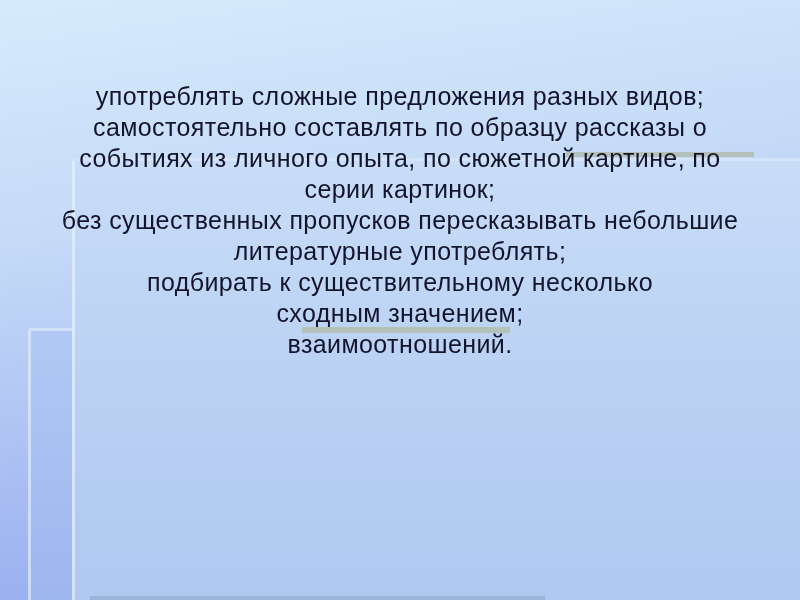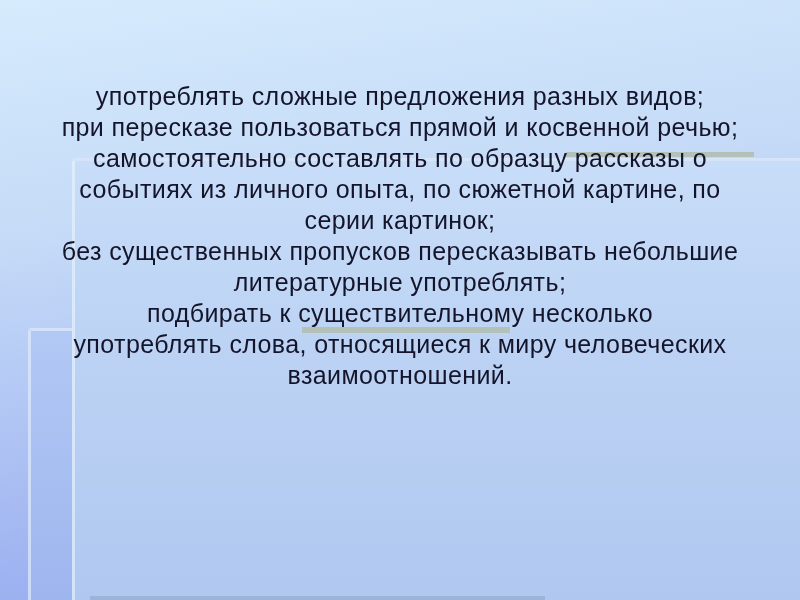--- a/index.html
+++ b/index.html
@@ -92,24 +92,23 @@
 
   <div class="panel-middle"></div>
   <div class="panel-inner"></div>
 
   <div class="dash dash1"></div>
   <div class="dash dash2"></div>
   <div class="bottom-line"></div>
 
   <div class="textblock">
     <div class="line">употреблять сложные предложения разных видов;</div>
-    <div class="line">при пересказе пользоваться прямой и косвенной речью;</div>
     <div class="line">самостоятельно составлять по образцу рассказы о</div>
     <div class="line">событиях из личного опыта, по сюжетной картине, по</div>
     <div class="line">серии картинок;</div>
     <div class="line">без существенных пропусков пересказывать небольшие</div>
     <div class="line">литературные употреблять;</div>
     <div class="line">подбирать к существительному несколько</div>
-    <div class="line">употреблять слова, относящиеся к миру человеческих</div>
+    <div class="line">сходным значением;</div>
     <div class="line">взаимоотношений.</div>
   </div>
 
 </div>
 
 </body></html>

